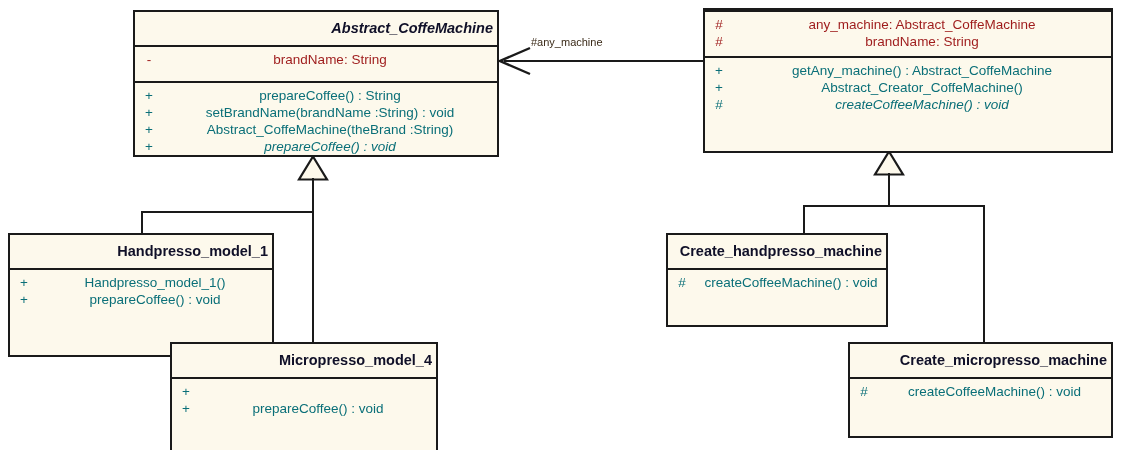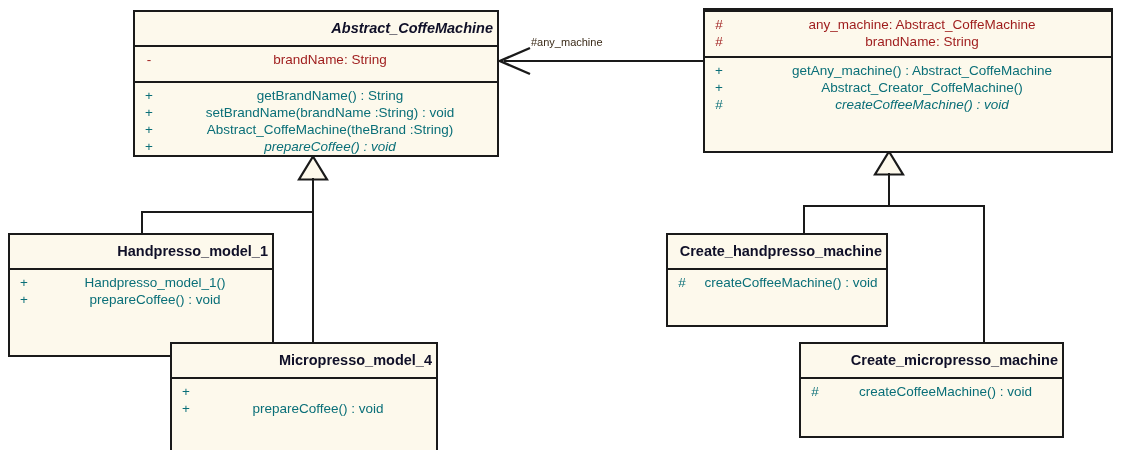--- a/index.html
+++ b/index.html
@@ -130,21 +130,21 @@
     <div class="uml-compartment" style="height:34px;">
       <div class="uml-row attr-row">
         <span class="vis">-</span>
         <span class="sig">brandName:  String</span>
       </div>
     </div>
     <div class="uml-sep"></div>
     <div class="uml-compartment">
       <div class="uml-row op-row">
         <span class="vis">+</span>
-        <span class="sig">getBrandName() : String</span>
+        <span class="sig">prepareCoffee() : String</span>
       </div>
       <div class="uml-row op-row">
         <span class="vis">+</span>
         <span class="sig">setBrandName(brandName :String) : void</span>
       </div>
       <div class="uml-row op-row">
         <span class="vis">+</span>
         <span class="sig">Abstract_CoffeMachine(theBrand :String)</span>
       </div>
       <div class="uml-row op-row abstract-op">
@@ -216,21 +216,21 @@
     <div class="uml-title">Create_handpresso_machine</div>
     <div class="uml-sep"></div>
     <div class="uml-compartment">
       <div class="uml-row op-row">
         <span class="vis">#</span>
         <span class="sig">createCoffeeMachine() : void</span>
       </div>
     </div>
   </div>
 
-  <div class="uml-class" style="left:799px; top:342px; width:265px; height:96px;">
+  <div class="uml-class" style="left:848px; top:342px; width:265px; height:96px;">
     <div class="uml-title">Create_micropresso_machine</div>
     <div class="uml-sep"></div>
     <div class="uml-compartment">
       <div class="uml-row op-row">
         <span class="vis">#</span>
         <span class="sig">createCoffeeMachine() : void</span>
       </div>
     </div>
   </div>
 

